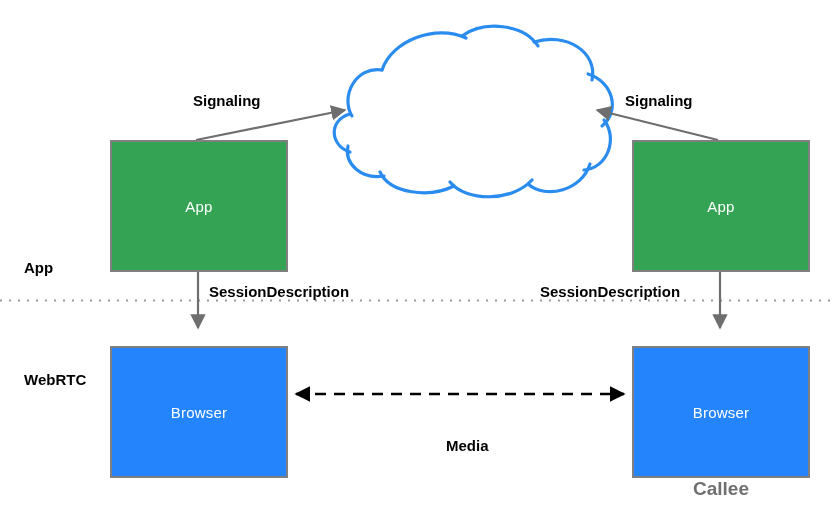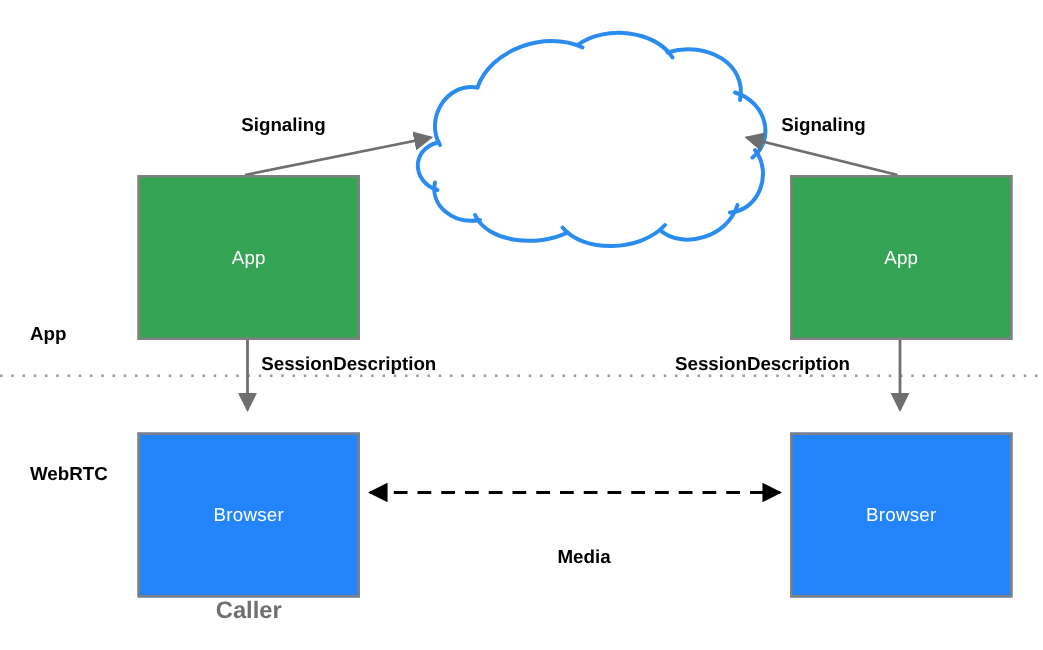--- a/index.html
+++ b/index.html
@@ -138,15 +138,15 @@
   <div class="edge-label" style="left:625px; top:92px;">Signaling</div>
 
   <div class="edge-label" style="left:209px; top:283px;">SessionDescription</div>
   <div class="edge-label" style="left:540px; top:283px;">SessionDescription</div>
 
   <div class="edge-label" style="left:432px; top:437px;margin-left:14px;">Media</div>
 
   <div class="layer-label" style="left:24px; top:259px;">App</div>
   <div class="layer-label" style="left:24px; top:327px;margin-top:44px;">WebRTC</div>
 
-  <div class="actor-label" style="left:110px; top:478px; width:178px;">Caller</div>
+  <div class="actor-label" style="left:632px; top:478px; width:178px;">Callee</div>
 
 </div>
 
 </body></html>

